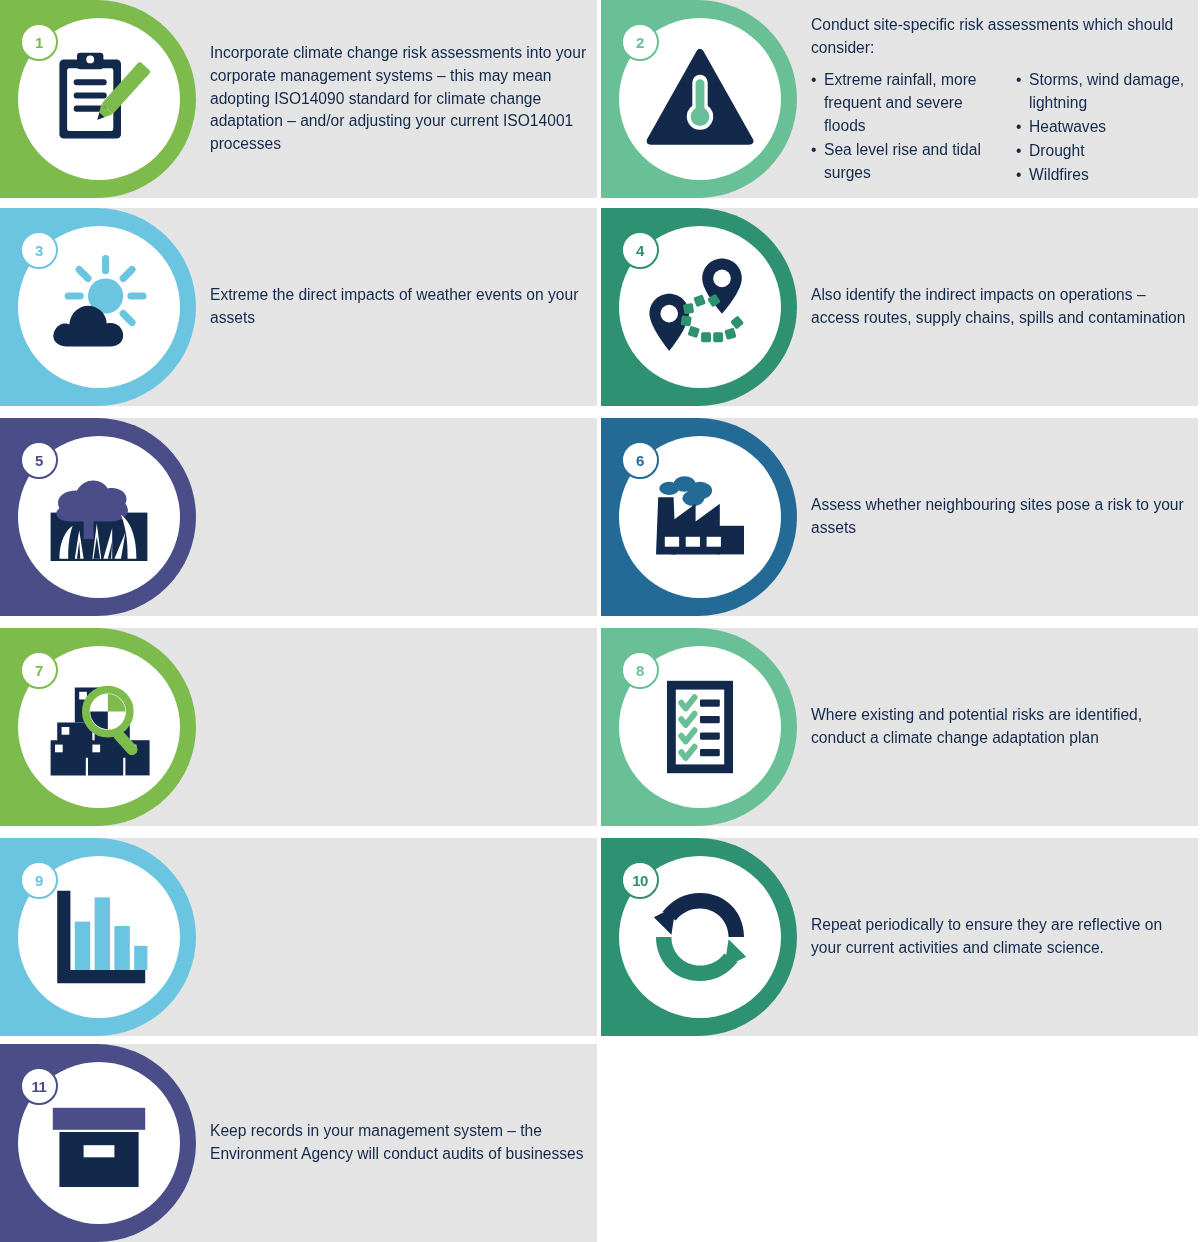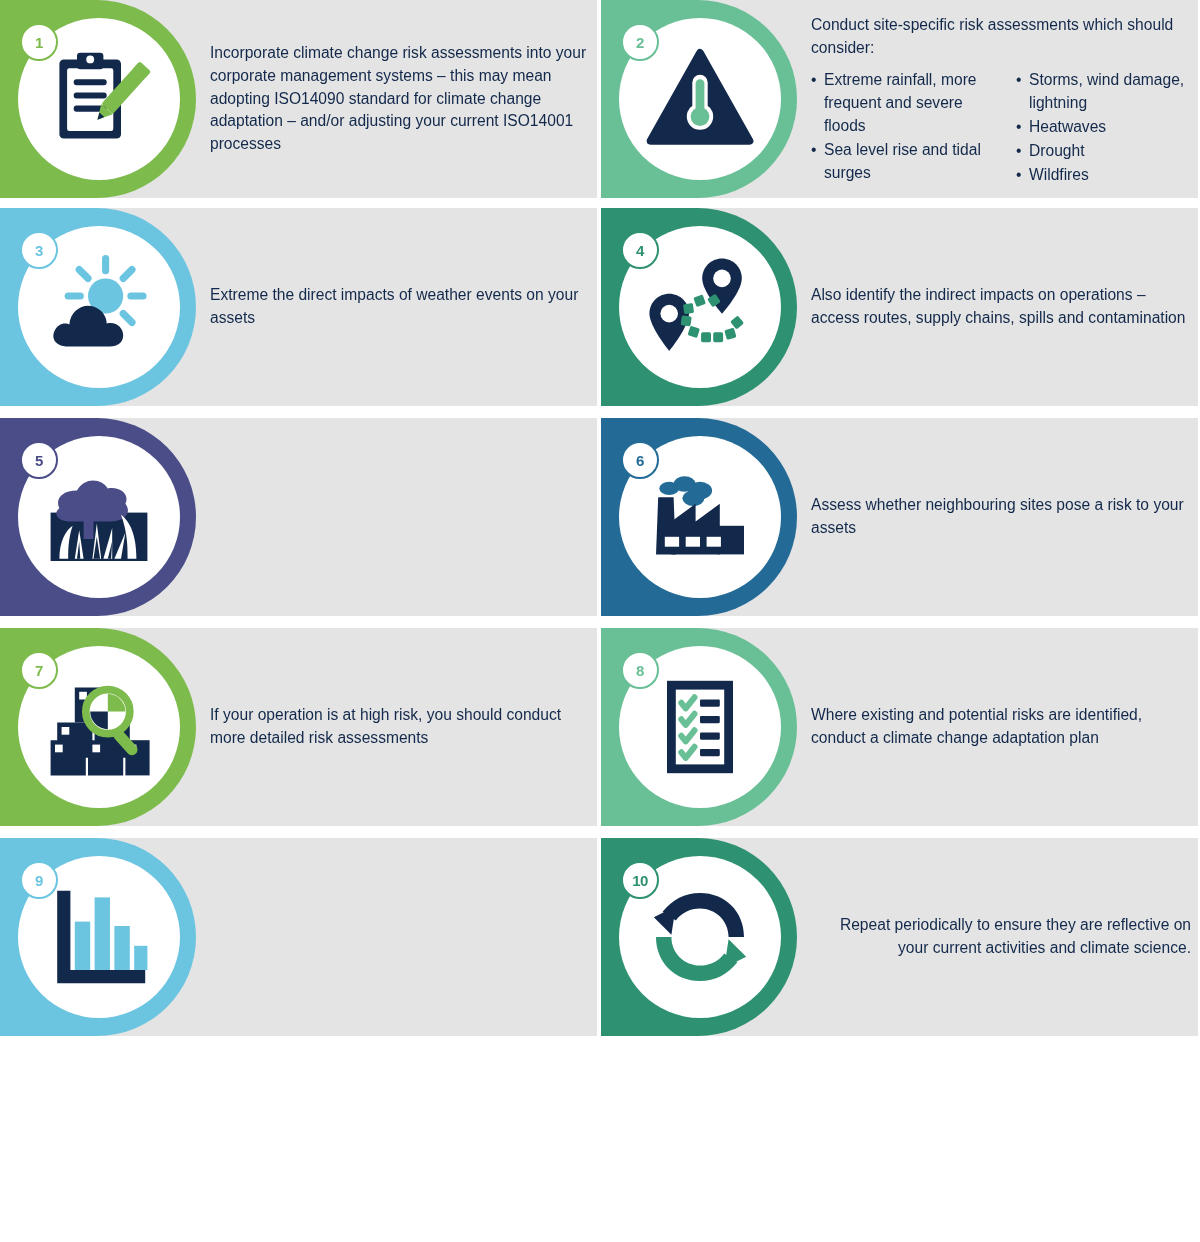--- a/index.html
+++ b/index.html
@@ -306,24 +306,20 @@
         <rect x="44" y="66" width="7" height="7" fill="#fff"></rect>
         <path d="M74 62 H96 V94 H74 Z" fill="#13294b"></path>
         <rect x="77" y="66" width="7" height="7" fill="#fff"></rect>
         <circle cx="58" cy="36" r="22" fill="#fff"></circle>
         <circle cx="58" cy="36" r="20" fill="none" stroke="#7DBB4C" stroke-width="7"></circle>
         <path d="M58 20 A16 16 0 0 1 74 36 L58 36 Z" fill="#7DBB4C"></path>
         <path d="M42 36 A16 16 0 0 0 58 52 L58 36 Z" fill="#13294b"></path>
         <rect x="69" y="50" width="10" height="28" rx="5" transform="rotate(-42 74 64)" fill="#7DBB4C"></rect>
       </svg>
       </div>
-    <div class="body" style="">
-      <div class="ptext">If your operation is at high risk, you should conduct more detailed risk assessments</div>
-
-    </div>
     </div>
     <div class="panel" style="left: 601px; top: 628px;">
     <div class="blob" style="background:#6AC096"></div>
     <div class="disc"></div>
     <div class="badge" style="color:#6AC096">
       <span>8</span>
     </div>
     <div class="icon-wrap">
       <svg viewBox="0 0 100 100">
         <rect x="20" y="8" width="60" height="84" fill="#13294b"></rect>
@@ -358,33 +354,51 @@
         <path d="M12 8 H24 V80 H92 V92 H12 Z" fill="#13294b"></path>
         <g fill="#6BC5E0">
           <rect x="28" y="36" width="14" height="44"></rect>
           <rect x="46" y="14" width="14" height="66"></rect>
           <rect x="64" y="40" width="14" height="40"></rect>
           <rect x="82" y="58" width="12" height="22"></rect>
         </g>
       </svg>
       </div>
     </div>
-    <div class="panel" style="left: 601px; top: 838px; text-align: right;">
+    <div class="panel" style="left: 601px; top: 838px;">
     <div class="blob" style="background:#2E9172"></div>
     <div class="disc"></div>
     <div class="badge" style="color:#2E9172">
       <span>10</span>
     </div>
     <div class="icon-wrap">
       <svg viewBox="0 0 100 100">
         <path d="M50 10 C73 10 90 27 90 50 L76 50 C76 35 64 24 50 24 C41 24 33 28 28 35 L16 27 C25 16 36 10 50 10 Z" fill="#13294b"></path>
         <path d="M28 22 L8 32 L24 48 Z" fill="#13294b"></path>
         <path d="M50 90 C27 90 10 73 10 50 L24 50 C24 65 36 76 50 76 C59 76 67 72 72 65 L84 73 C75 84 64 90 50 90 Z" fill="#2E9172"></path>
         <path d="M72 78 L92 68 L76 52 Z" fill="#2E9172"></path>
       </svg>
       </div>
     <div class="body" style="">
       <div class="ptext">Repeat periodically to ensure they are reflective on your current activities and climate science.</div>
 
     </div>
     </div>
+    <div class="panel" style="left: 0px; top: 1044px;">
+    <div class="blob" style="background:#4A4D87"></div>
+    <div class="disc"></div>
+    <div class="badge" style="color:#4A4D87">
+      <span>11</span>
+    </div>
+    <div class="icon-wrap">
+      <svg viewBox="0 0 100 100">
+        <rect x="8" y="18" width="84" height="20" fill="#4A4D87"></rect>
+        <rect x="14" y="40" width="72" height="50" fill="#13294b"></rect>
+        <rect x="36" y="52" width="28" height="11" fill="#fff"></rect>
+      </svg>
+      </div>
+    <div class="body" style="">
+      <div class="ptext">Keep records in your management system – the Environment Agency will conduct audits of businesses</div>
+
+    </div>
+    </div>
     <div class="panel empty" style="left: 601px; top: 1044px;"></div>
   </div>
 
 </body></html>

